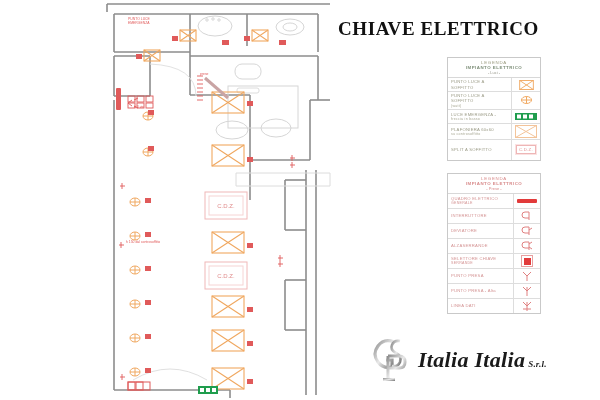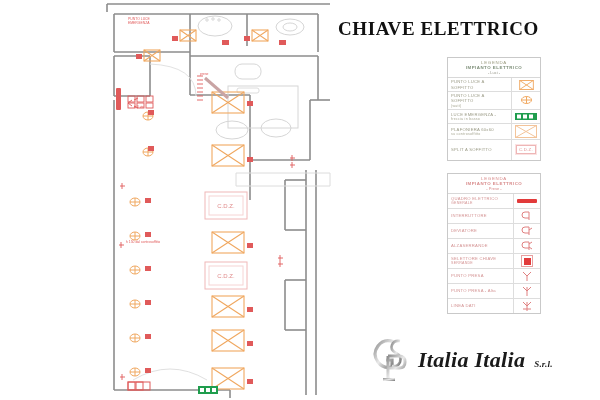--- a/index.html
+++ b/index.html
@@ -62,21 +62,21 @@
   .sym-sq{width:7px;height:7px;background:#e23b3b;}
   .sym-sq-wrap{border:1px solid #e8a0a0;padding:1.5px;display:flex;}
 
   
   .logo{position:absolute;left:370px;top:336px;display:flex;align-items:center;}
   .logo .mark{width:44px;height:48px;}
   .logo .wordmark{
     font-family:"Liberation Serif", serif;font-style:italic;font-weight:bold;
     font-size:22px;color:#1a1a1a;letter-spacing:.3px;margin-left:4px;white-space:nowrap;
   }
-  .logo .srl{font-size:9px;letter-spacing:.2px;margin-left:9px;}
+  .logo .srl{font-size:9px;letter-spacing:.2px;margin-left:3px;}
 </style>
 </head>
 <body>
 
 <div class="root">
 
   <div class="plan">
     <svg width="340" height="400" viewBox="0 0 340 400">
       <g stroke="#8c8c8c" fill="none" stroke-width="1.6">
         <path d="M107 4 L330 4"></path>

